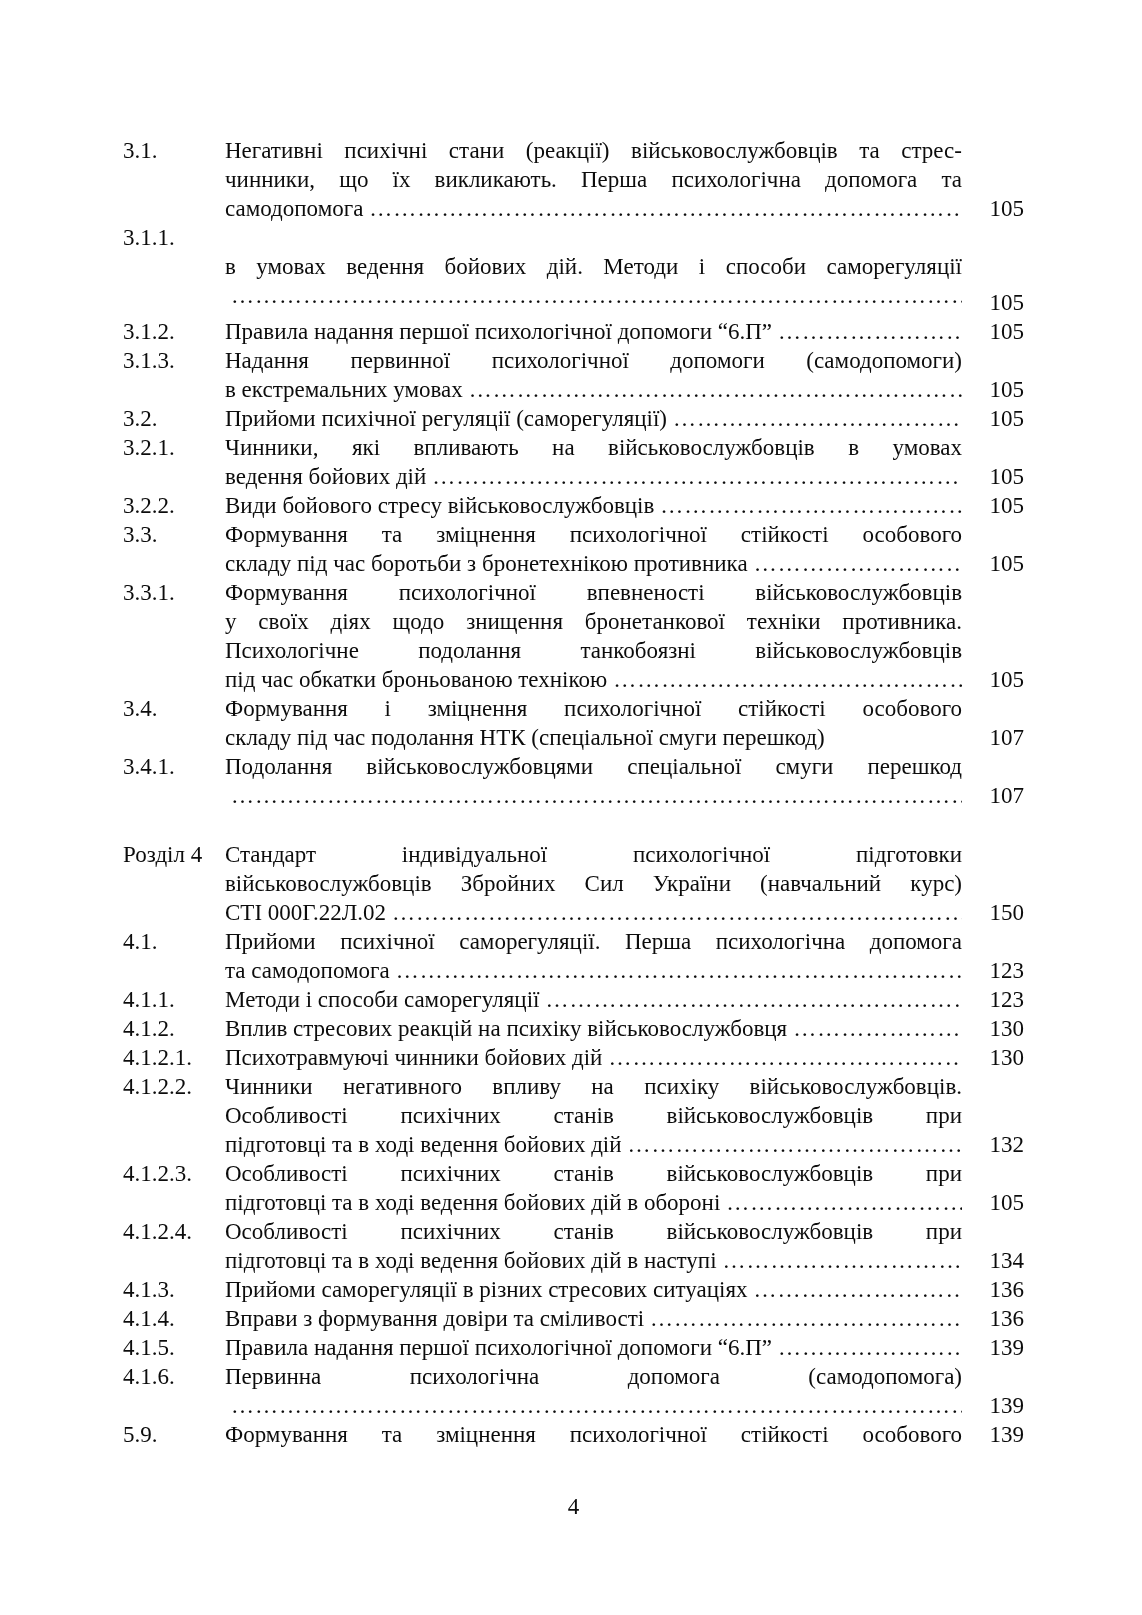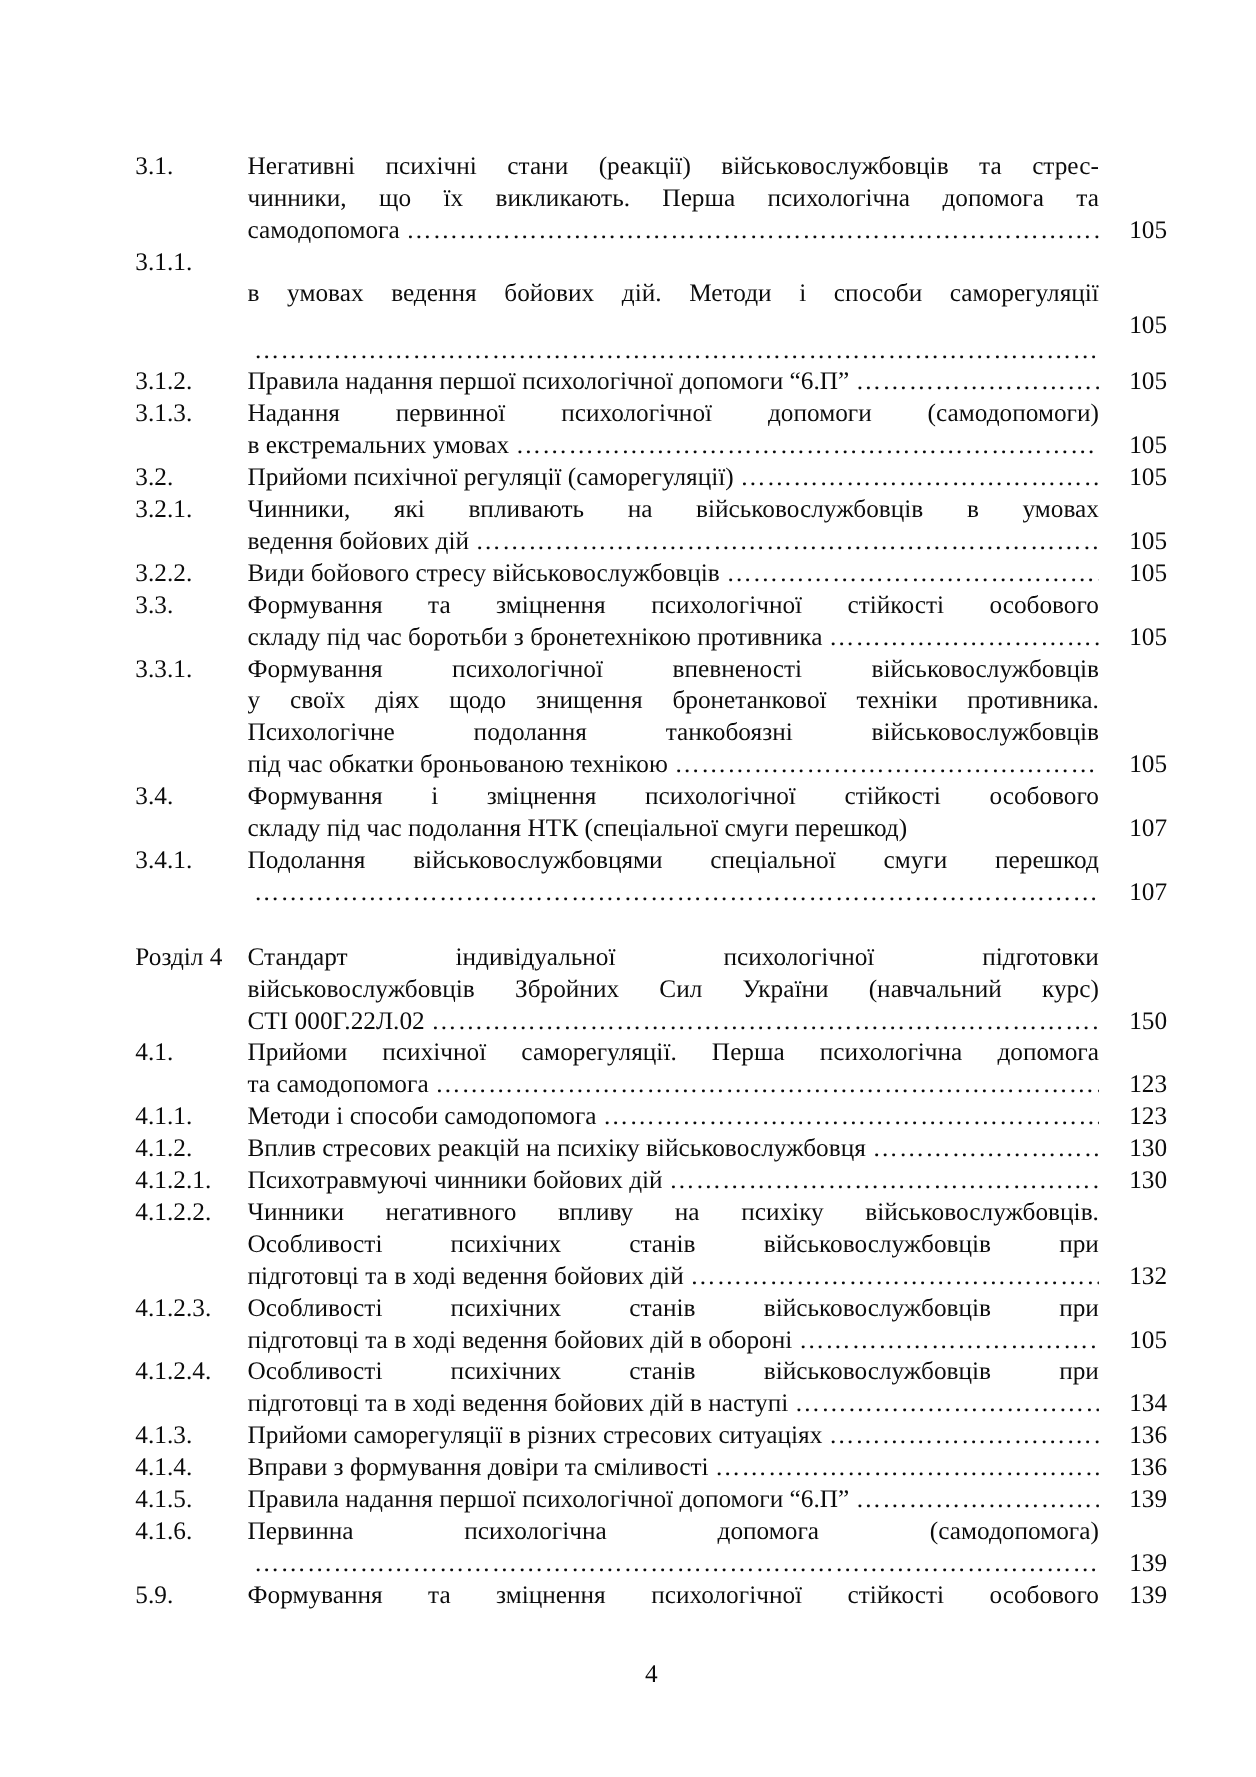--- a/index.html
+++ b/index.html
@@ -10,21 +10,21 @@
   body {
     width: 1142px;
     height: 1615px;
     overflow: hidden;
     color: #0c0c0c;
     font-family: "Liberation Serif", "DejaVu Serif", serif;
     font-size: 23px;
     line-height: 29px;
   }
   .doc {
-    padding: 136px 81px 0 123px;
+    padding: 136px 118px 0 123px;
   }
   .toc-row {
     display: flex;
     align-items: baseline;
   }
   .toc-row.gap {
     margin-top: 30px;
   }
   .num {
     width: 102px;
@@ -40,21 +40,21 @@
     text-align-last: justify;
     white-space: nowrap;
     overflow: hidden;
   }
   .plain {
     white-space: nowrap;
     overflow: hidden;
   }
   .lead {
     display: flex;
-    align-items: flex-start;
+    align-items: flex-end;
     font-family: Liberation Serif, serif;
   }
   .lead .t {
     white-space: nowrap;
     flex: none;
   }
   .dots {
     flex: 1;
     min-width: 0;
     overflow: hidden;
@@ -248,21 +248,21 @@
         <div class="num"></div>
         <div class="txt lead">
           <span class="t">та самодопомога</span>
           <span class="dots">……………………………………………………………………………………………………………………………………………………………………</span>
         </div>
         <div class="pg">123</div>
       </div>
       <div class="toc-row">
         <div class="num">4.1.1.</div>
         <div class="txt lead">
-          <span class="t">Методи і способи самодопомога</span>
+          <span class="t">Методи і способи саморегуляції</span>
           <span class="dots">……………………………………………………………………………………………………………………………………………………………………</span>
         </div>
         <div class="pg">123</div>
       </div>
       <div class="toc-row">
         <div class="num">4.1.2.</div>
         <div class="txt lead">
           <span class="t">Вплив стресових реакцій на психіку військовослужбовця</span>
           <span class="dots">……………………………………………………………………………………………………………………………………………………………………</span>
         </div>

